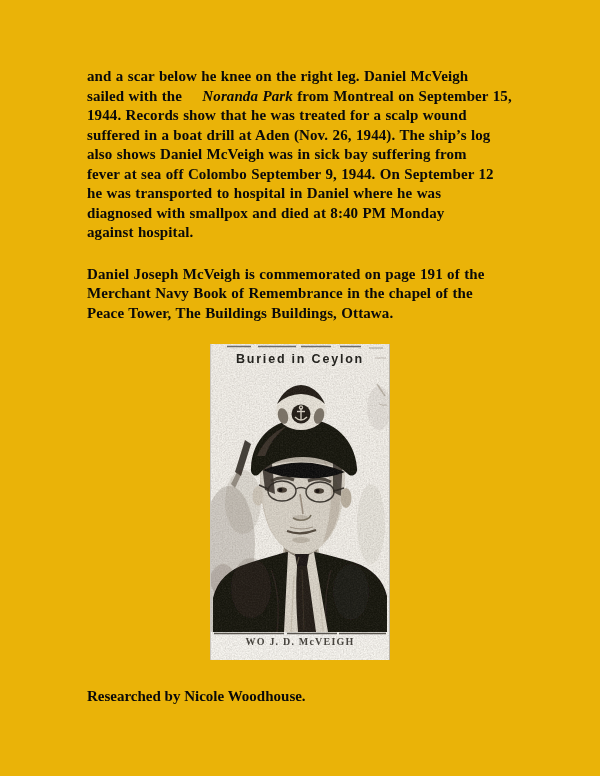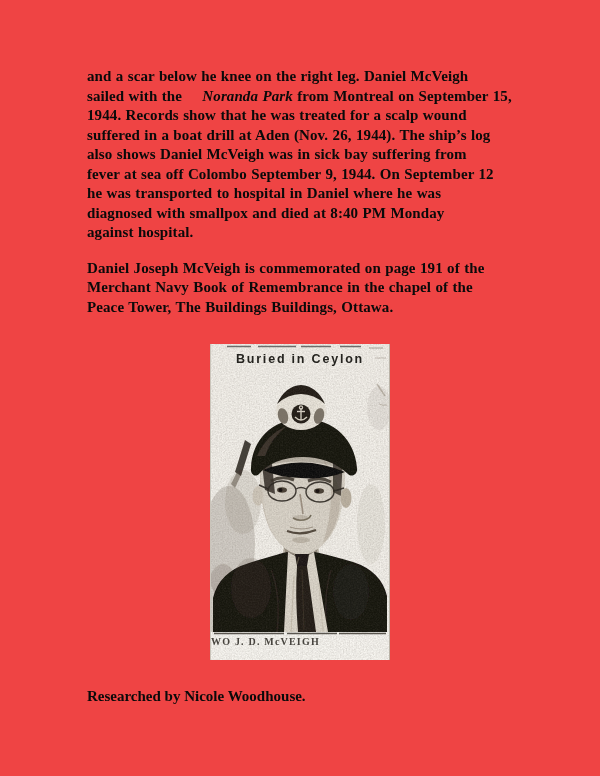--- a/index.html
+++ b/index.html
@@ -5,35 +5,35 @@
   html, body { margin: 0; padding: 0; }
   body {
     width: 600px; height: 776px;
     background: #fcfcfb;
     position: relative;
     overflow: hidden;
     font-family: "Liberation Serif", serif;
   }
   .page {
     position: absolute; inset: 0;
-    background: #ef4444;
+    background: #eab308;
   }
   .text-block {
     position: absolute;
     left: 87px; top: 67px;
     color: #0a0a0a;
     font-family: "Liberation Serif", serif;
     font-weight: 700;
     font-size: 15px;
     line-height: 19.5px;
     word-spacing: 0.5px;
     letter-spacing: 0.1px;
   }
   .para { margin: 0; }
-  .para.second { margin-top: 16px; }
+  .para.second { margin-top: 22px; }
   .ln { display: block; white-space: nowrap; }
   .ln em { font-style: italic; margin-left: 16px; }
   .photo {
     position: absolute;
     left: 210px; top: 344px;
     width: 178px; height: 316px;
     margin: 0;
     background: #f2efe9;
     border-left: 1px solid #cac4ba;
     border-right: 1px solid #b9b2a6;
@@ -43,21 +43,21 @@
     position: absolute; top: 8px; left: 0; right: 0;
     text-align: center;
     font-family: "Liberation Sans", sans-serif;
     font-weight: 600;
     font-size: 12.5px;
     letter-spacing: 1.8px;
     color: #24231f;
   }
   .cap-bottom {
     position: absolute; top: 292px; left: 0; right: 0;
-    text-align: left;
+    text-align: center;
     font-family: "Liberation Serif", serif;
     font-weight: 700;
     font-size: 10px;
     letter-spacing: 1.2px;
     color: #35322c;
     opacity: 0.9;
   }
   .credit {
     position: absolute;
     left: 87px; top: 687px;

